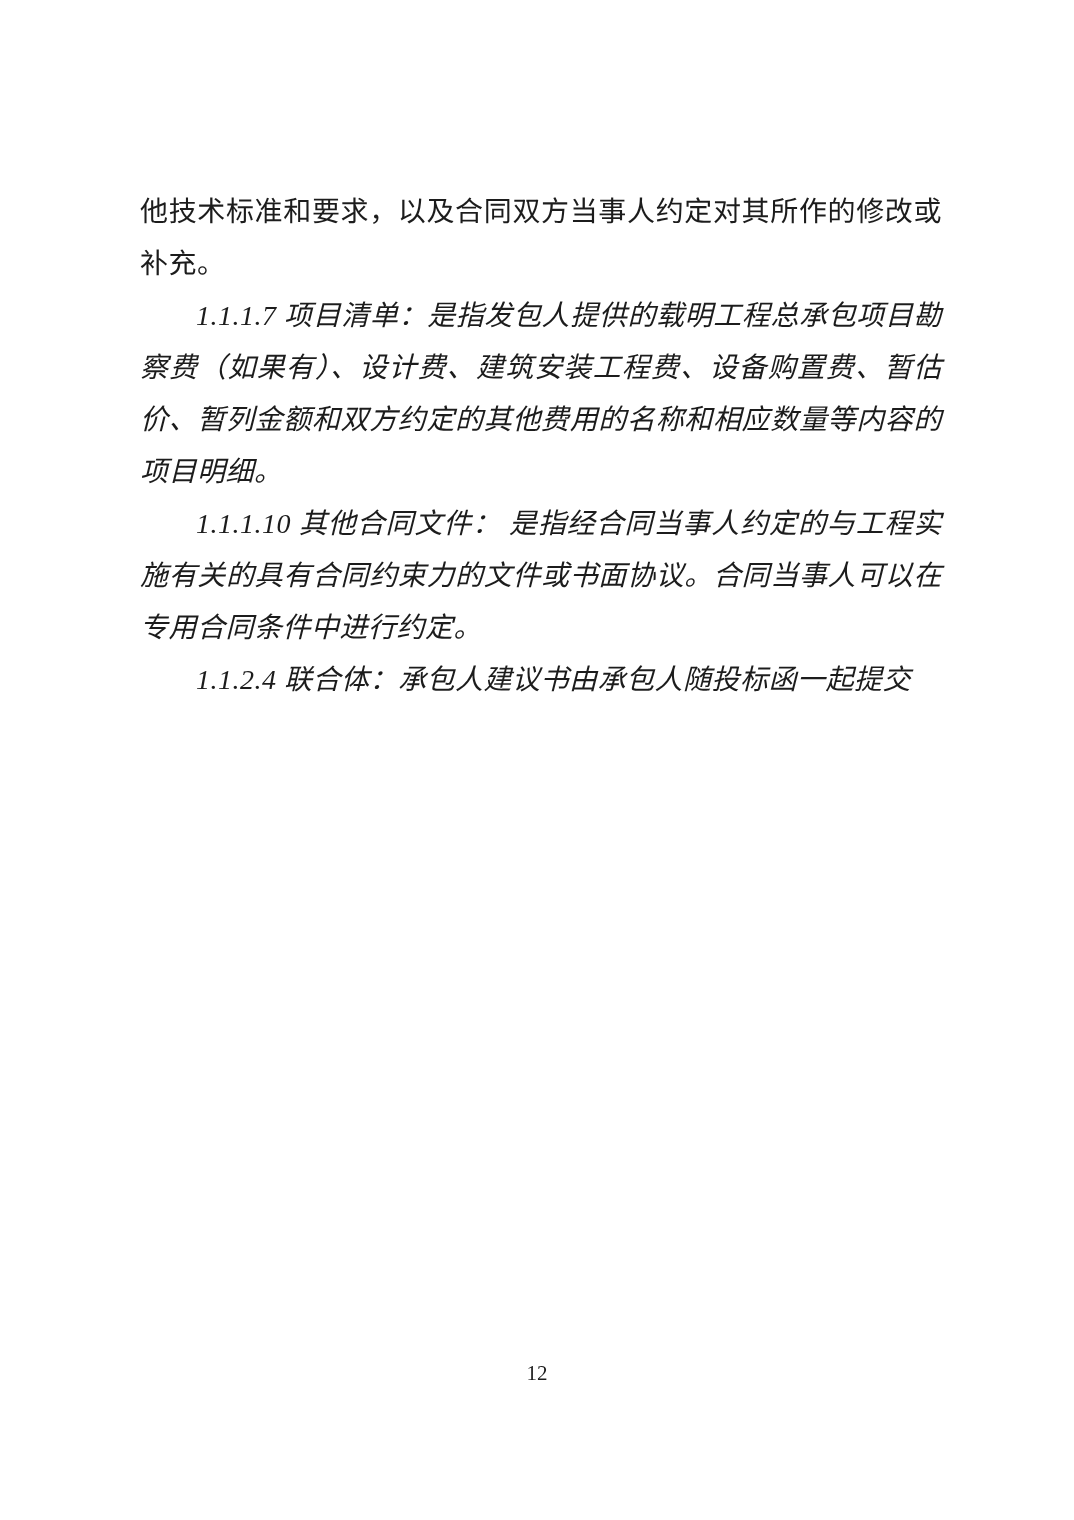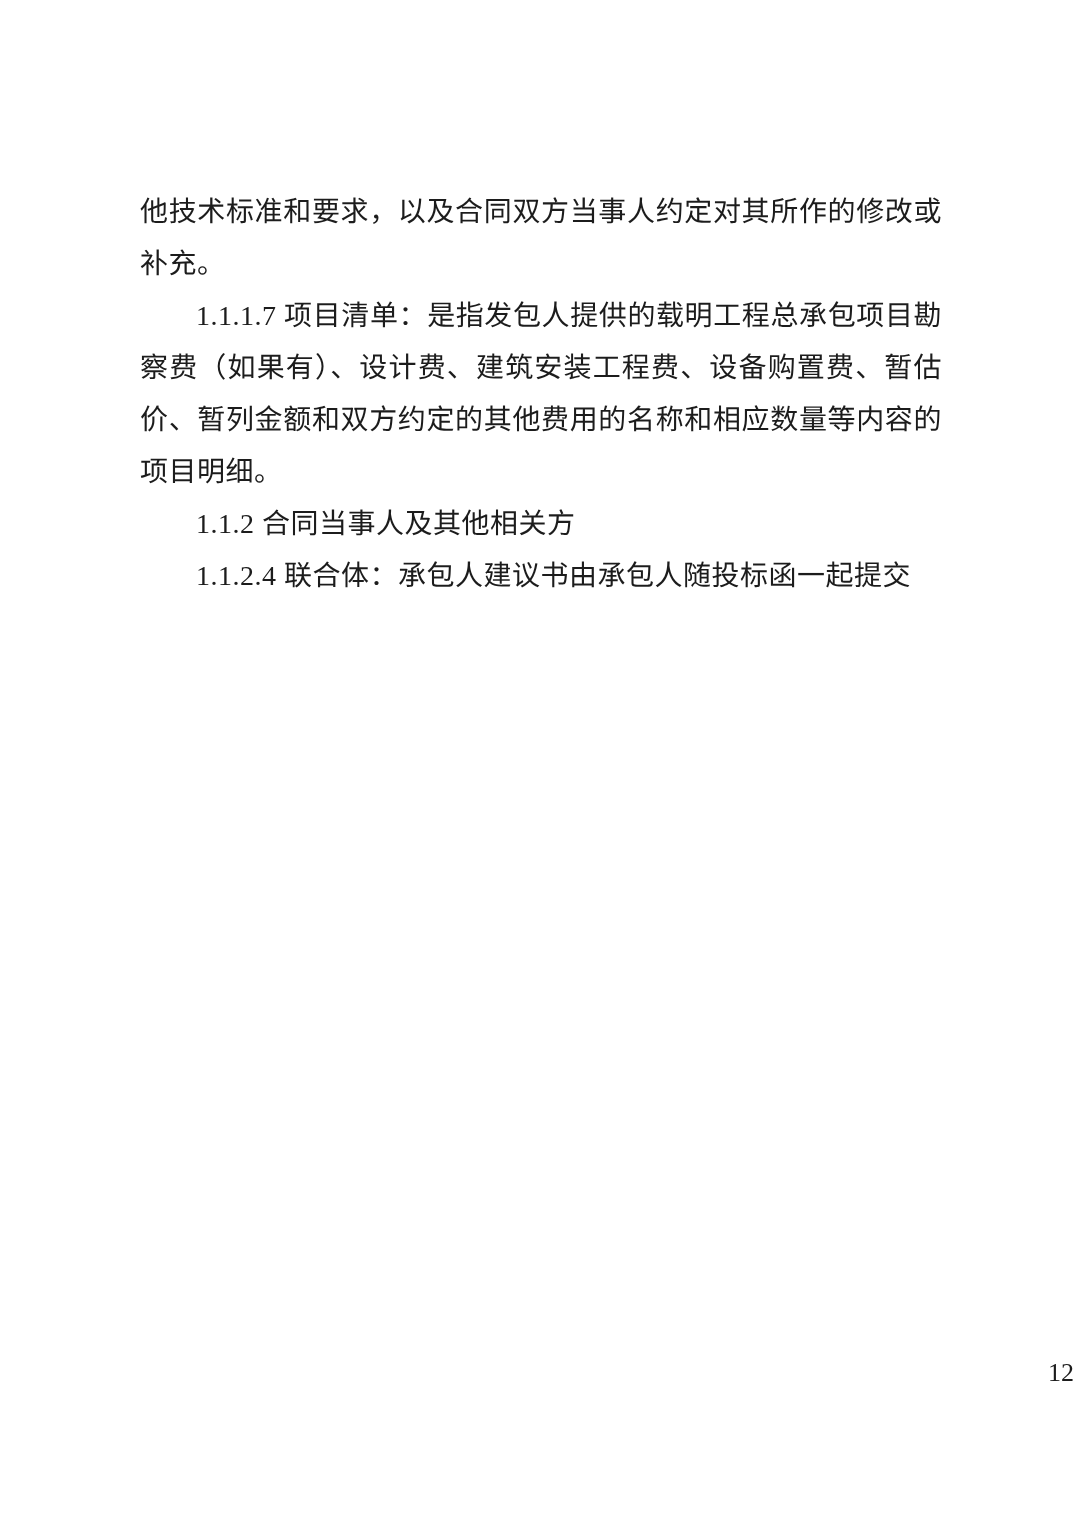--- a/index.html
+++ b/index.html
@@ -32,47 +32,48 @@
     color: #1c1c1c;
     text-align: justify;
     text-justify: inter-ideograph;
     font-weight: 400;
     letter-spacing: 0.5px;
     word-break: break-all;
   }
 
   .doc-content p.indent {
     text-indent: 2em;
+    font-style: italic;
   }
 
   .page-number {
     position: absolute;
     top: 1360px;
     left: 0;
     width: 100%;
-    text-align: right;
-    font-size: 26px;
+    text-align: center;
+    font-size: 21px;
     line-height: 26px;
     color: #1c1c1c;
   }
 </style>
 </head>
 <body>
 
 <div class="doc-page">
 
   <div class="doc-content">
     <p>他技术标准和要求，以及合同双方当事人约定对其所作的修改或补充。</p>
 
     <p class="indent">1.1.1.7 项目清单：是指发包人提供的载明工程总承包项目勘察费（如果有）、设计费、建筑安装工程费、设备购置费、暂估价、暂列金额和双方约定的其他费用的名称和相应数量等内容的项目明细。</p>
 
 
 
+    <p class="indent">1.1.1.10 其他合同文件： 是指经合同当事人约定的与工程实施有关的具有合同约束力的文件或书面协议。合同当事人可以在专用合同条件中进行约定。</p>
 
-    <p class="indent">1.1.2 合同当事人及其他相关方</p>
 
 
 
 
     <p class="indent">1.1.2.4 联合体：承包人建议书由承包人随投标函一起提交</p>
   </div>
 
   <div class="page-number">12</div>
 
 </div>

